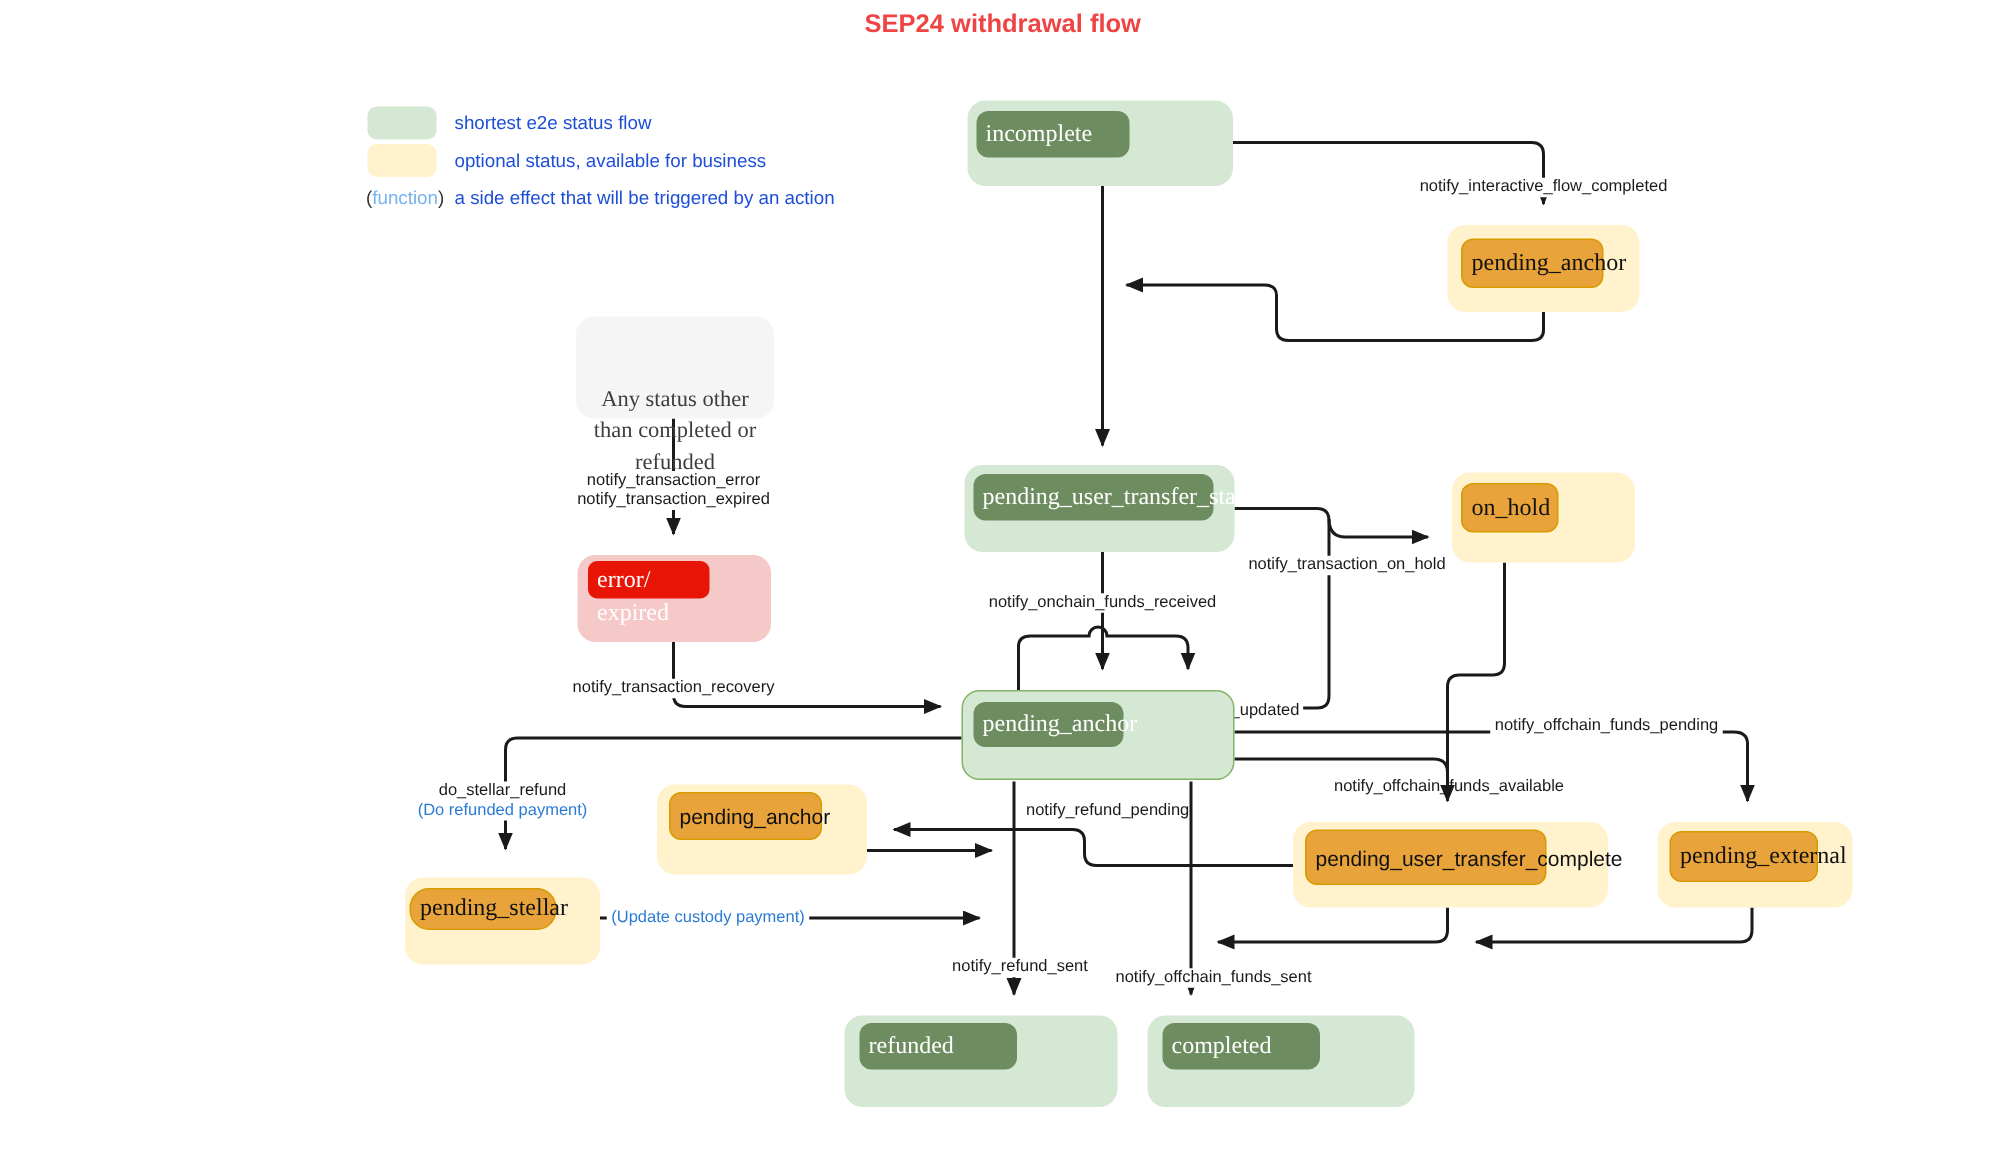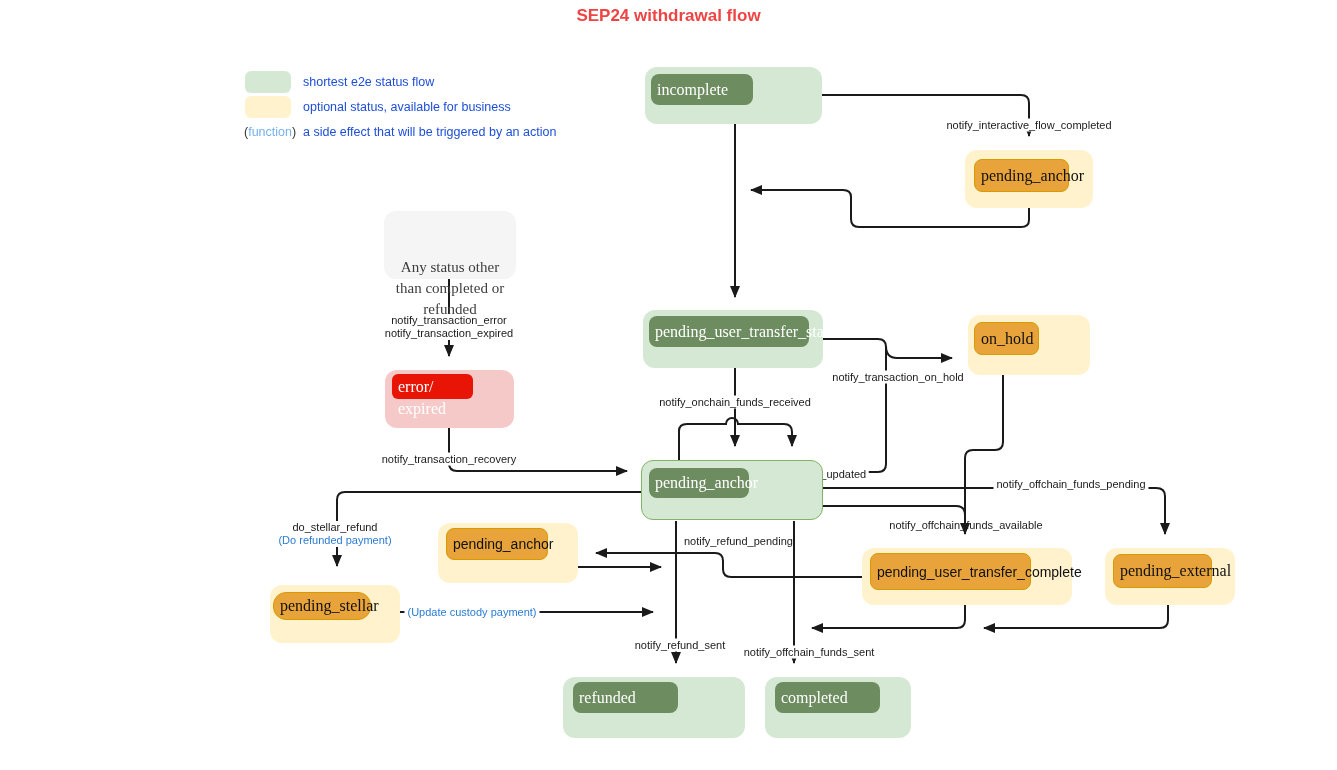--- a/index.html
+++ b/index.html
@@ -149,21 +149,21 @@
       <span>pending_external</span>
     </div>
   </div>
 
   <div class="node green" style="left:563px;top:677px;width:182px;height:61px;">
     <div class="chip dkgreen" style="left:10px;top:5px;width:105px;height:31px;">
       <span>refunded</span>
     </div>
   </div>
 
-  <div class="node green" style="left:765px;top:677px;width:146px;height:61px;">
+  <div class="node green" style="left:765px;top:677px;width:178px;height:61px;">
     <div class="chip dkgreen" style="left:10px;top:5px;width:105px;height:31px;">
       <span>completed</span>
     </div>
   </div>
 
   <div class="elabel" style="left:1029px;top:125px;">notify_interactive_flow_completed</div>
 
 
   <div class="elabel" style="left:449px;top:327px;">
     <div>notify_transaction_error</div>

